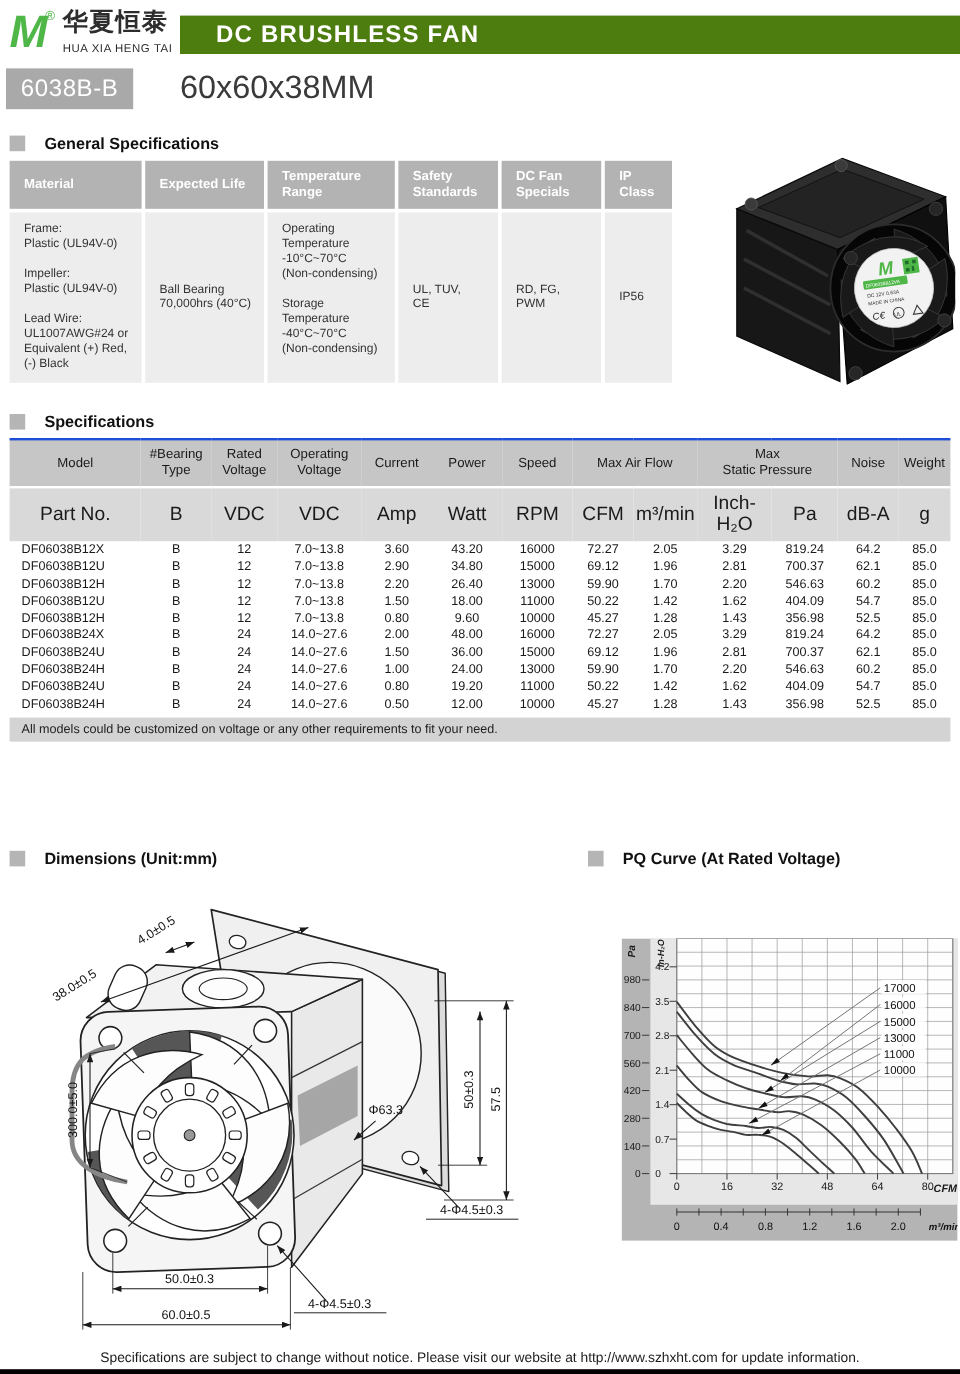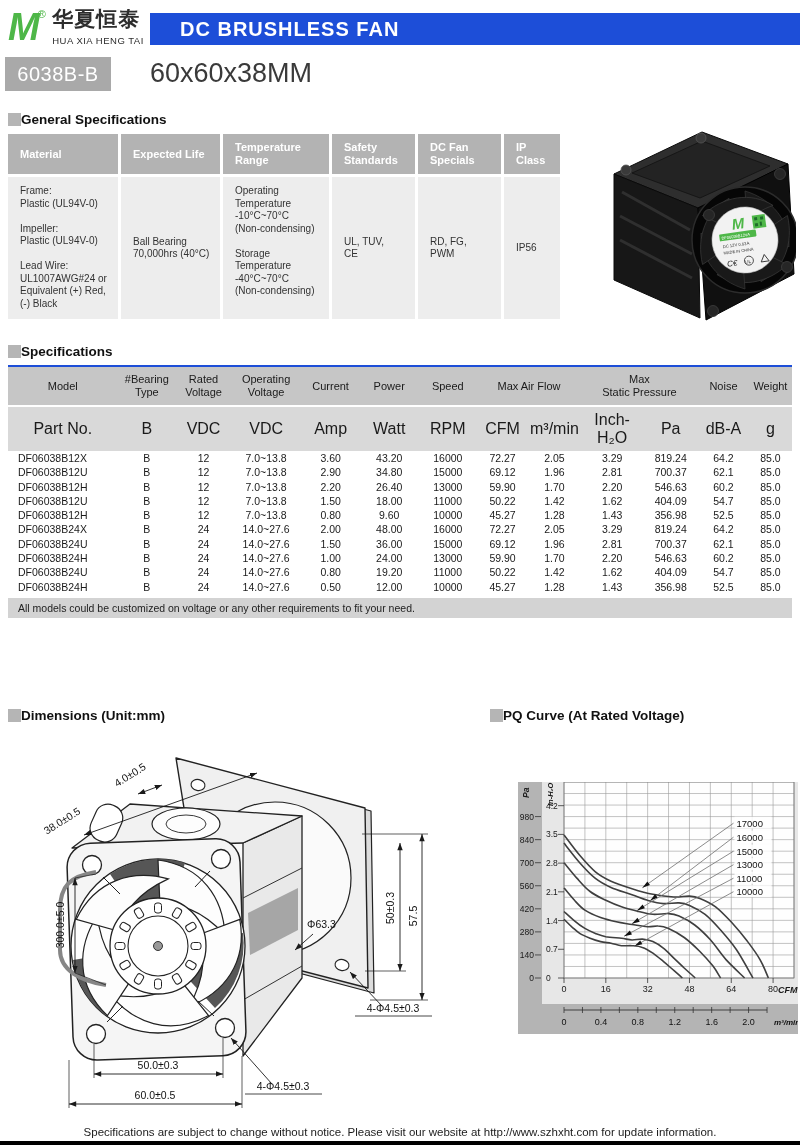--- a/index.html
+++ b/index.html
@@ -7,28 +7,28 @@
   #page{position:relative;width:800px;height:1145px;background:#fff;overflow:hidden;}
   .abs{position:absolute;}
   .pre{white-space:pre-line;}
 
   
   #logo{left:8px;top:8px;width:150px;height:48px;}
   #logo-m{font-style:italic;font-weight:bold;font-size:38px;line-height:38px;color:#4eb748;letter-spacing:-2px;}
   #logo-reg{font-size:11px;color:#4eb748;vertical-align:top;}
   #logo-cn{font-weight:bold;font-size:21px;line-height:22px;color:#2d2d2d;letter-spacing:1px;}
   #logo-en{font-size:9.5px;color:#2d2d2d;letter-spacing:.5px;}
-  #banner{left:150px;top:13px;right:0;height:32px;background:#1d4ed8;color:#fff;
+  #banner{left:150px;top:13px;right:0;height:32px;background:#4d7c0f;color:#fff;
           font-weight:bold;font-size:20px;line-height:32px;padding-left:30px;letter-spacing:1px;}
   #model-badge{left:5px;top:57px;width:106px;height:34px;background:#a9a9a9;color:#fff;
           font-size:20px;line-height:34px;text-align:center;letter-spacing:.5px;}
   #model-size{left:150px;top:58px;font-size:27px;color:#3a3a3a;}
 
   
-  .sec-head{display:flex;align-items:center;gap:0;font-weight:bold;font-size:13.5px;color:#111;}
+  .sec-head{display:flex;align-items:center;gap:16px;font-weight:bold;font-size:13.5px;color:#111;}
   .bullet{width:13px;height:13px;background:#b5b5b5;display:inline-block;}
 
   
   #gen-table{left:8px;top:134px;width:668px;display:grid;
      grid-template-columns:110px 99px 106px 83px 83px 56px;grid-gap:3px;}
   #gen-table .gh{background:#b3b3b3;color:#fff;font-weight:bold;font-size:11px;line-height:13px;
      min-height:40px;display:flex;align-items:center;padding:2px 4px 2px 12px;box-sizing:border-box;}
   #gen-table .gc{background:#ededed;color:#333;font-size:10px;line-height:12.5px;
      min-height:142px;display:flex;align-items:center;padding:8px 4px 8px 12px;box-sizing:border-box;}
   #gen-table .gc:nth-of-type(7),#gen-table .gc:nth-of-type(9){align-items:flex-start;}

